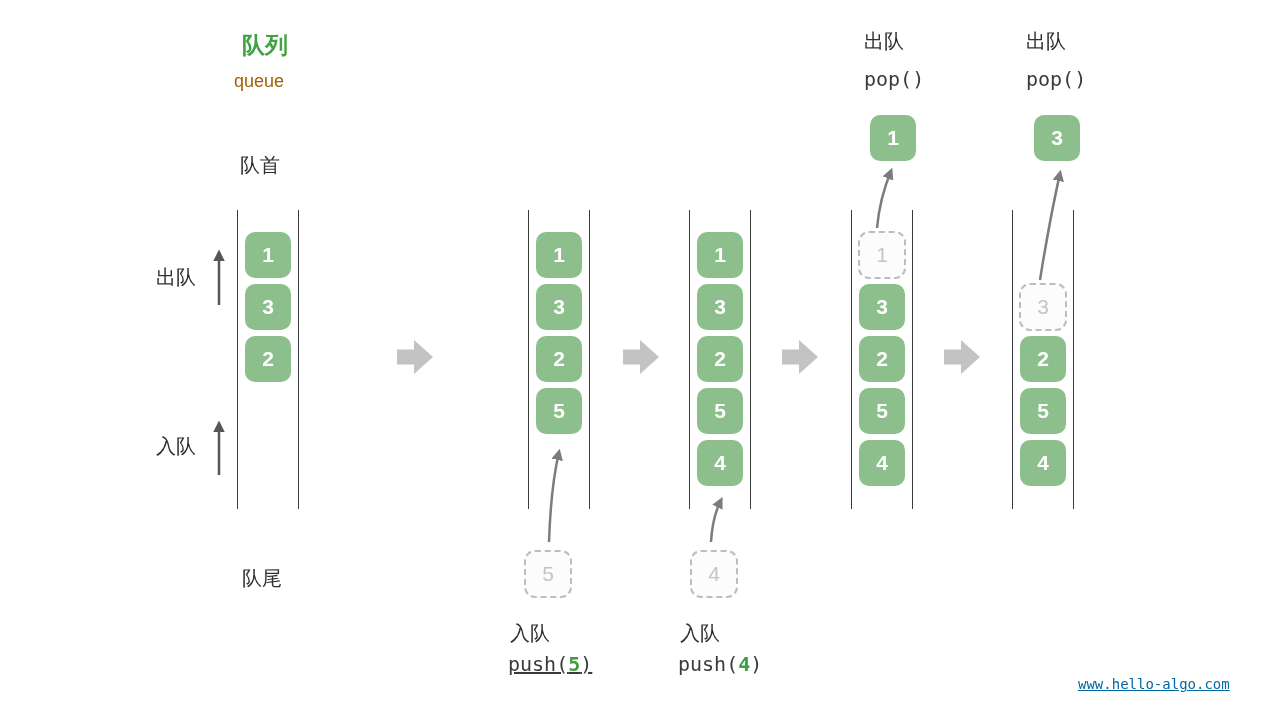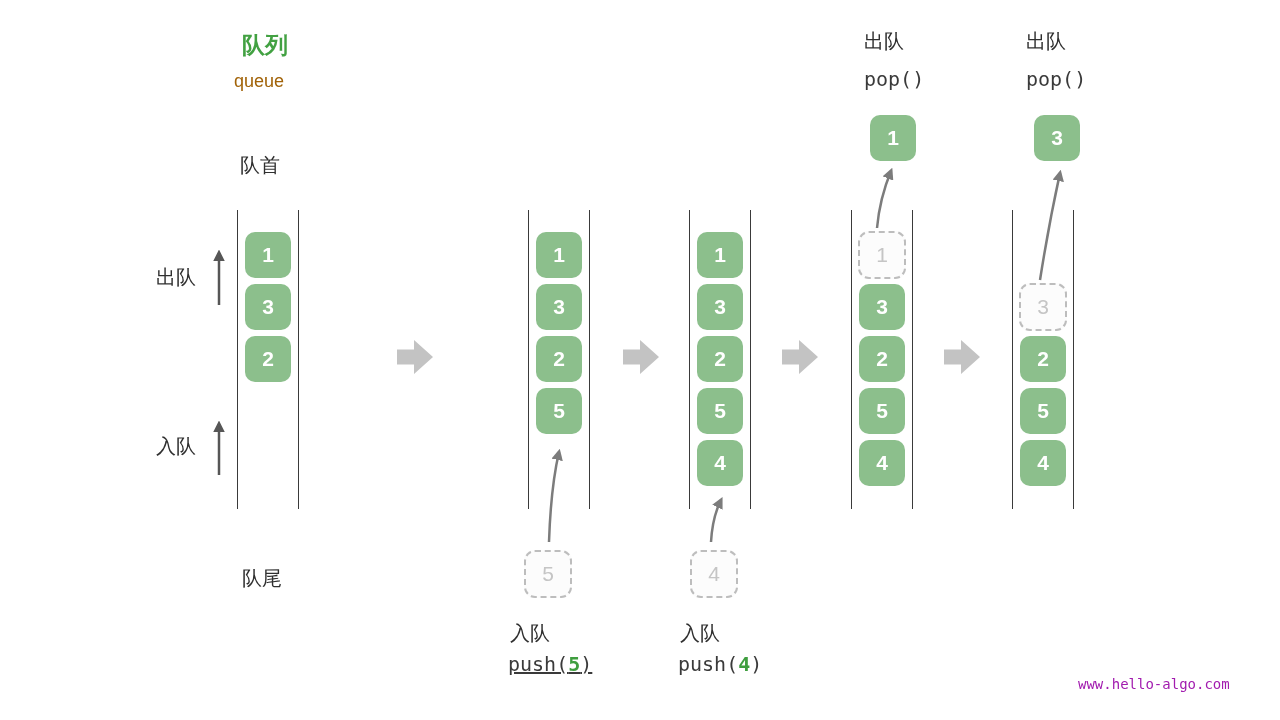--- a/index.html
+++ b/index.html
@@ -25,21 +25,21 @@
   .zh.b{font-weight:400;}
   .title-zh{position:absolute;font-size:23px;font-weight:700;color:#42a142;white-space:nowrap;}
   .title-en{position:absolute;font-size:18px;color:#a16207;white-space:nowrap;}
   .code{
     position:absolute;font-family:"DejaVu Sans Mono",monospace;
     font-size:20px;color:#3a3a3a;white-space:nowrap;
   }
   .code .arg{color:#3f9e3f;font-weight:700;}
   .watermark{
     position:absolute;left:1078px;top:676px;
-    font-family:"DejaVu Sans Mono",monospace;font-size:14px;color:#a21caf;
+    font-family:"DejaVu Sans Mono",monospace;font-size:14px;color:#0369a1;text-decoration:underline;
   }
 </style>
 </head>
 <body>
 
 <div class="canvas">
 
   <svg class="overlay" viewBox="0 0 1280 720">
     <defs>
       <marker id="ah-dark" viewBox="0 0 10 10" refX="7" refY="5" markerWidth="4.6" markerHeight="4.6" orient="auto">

